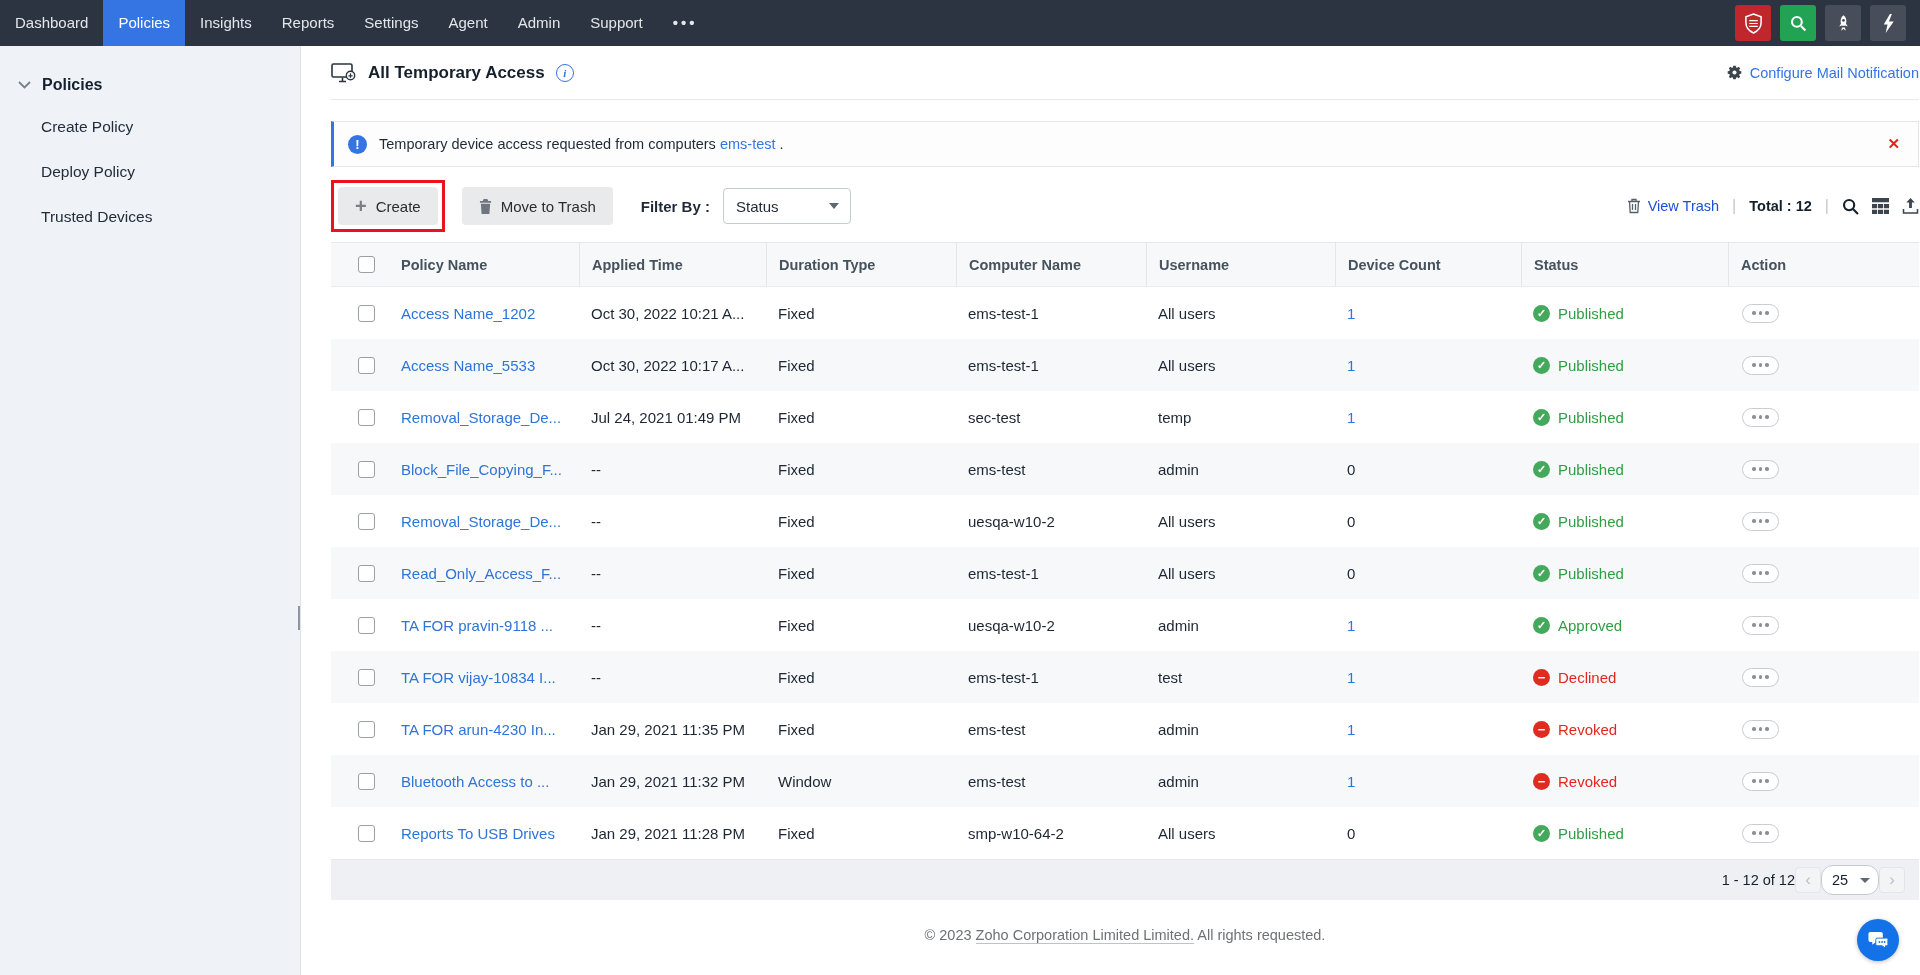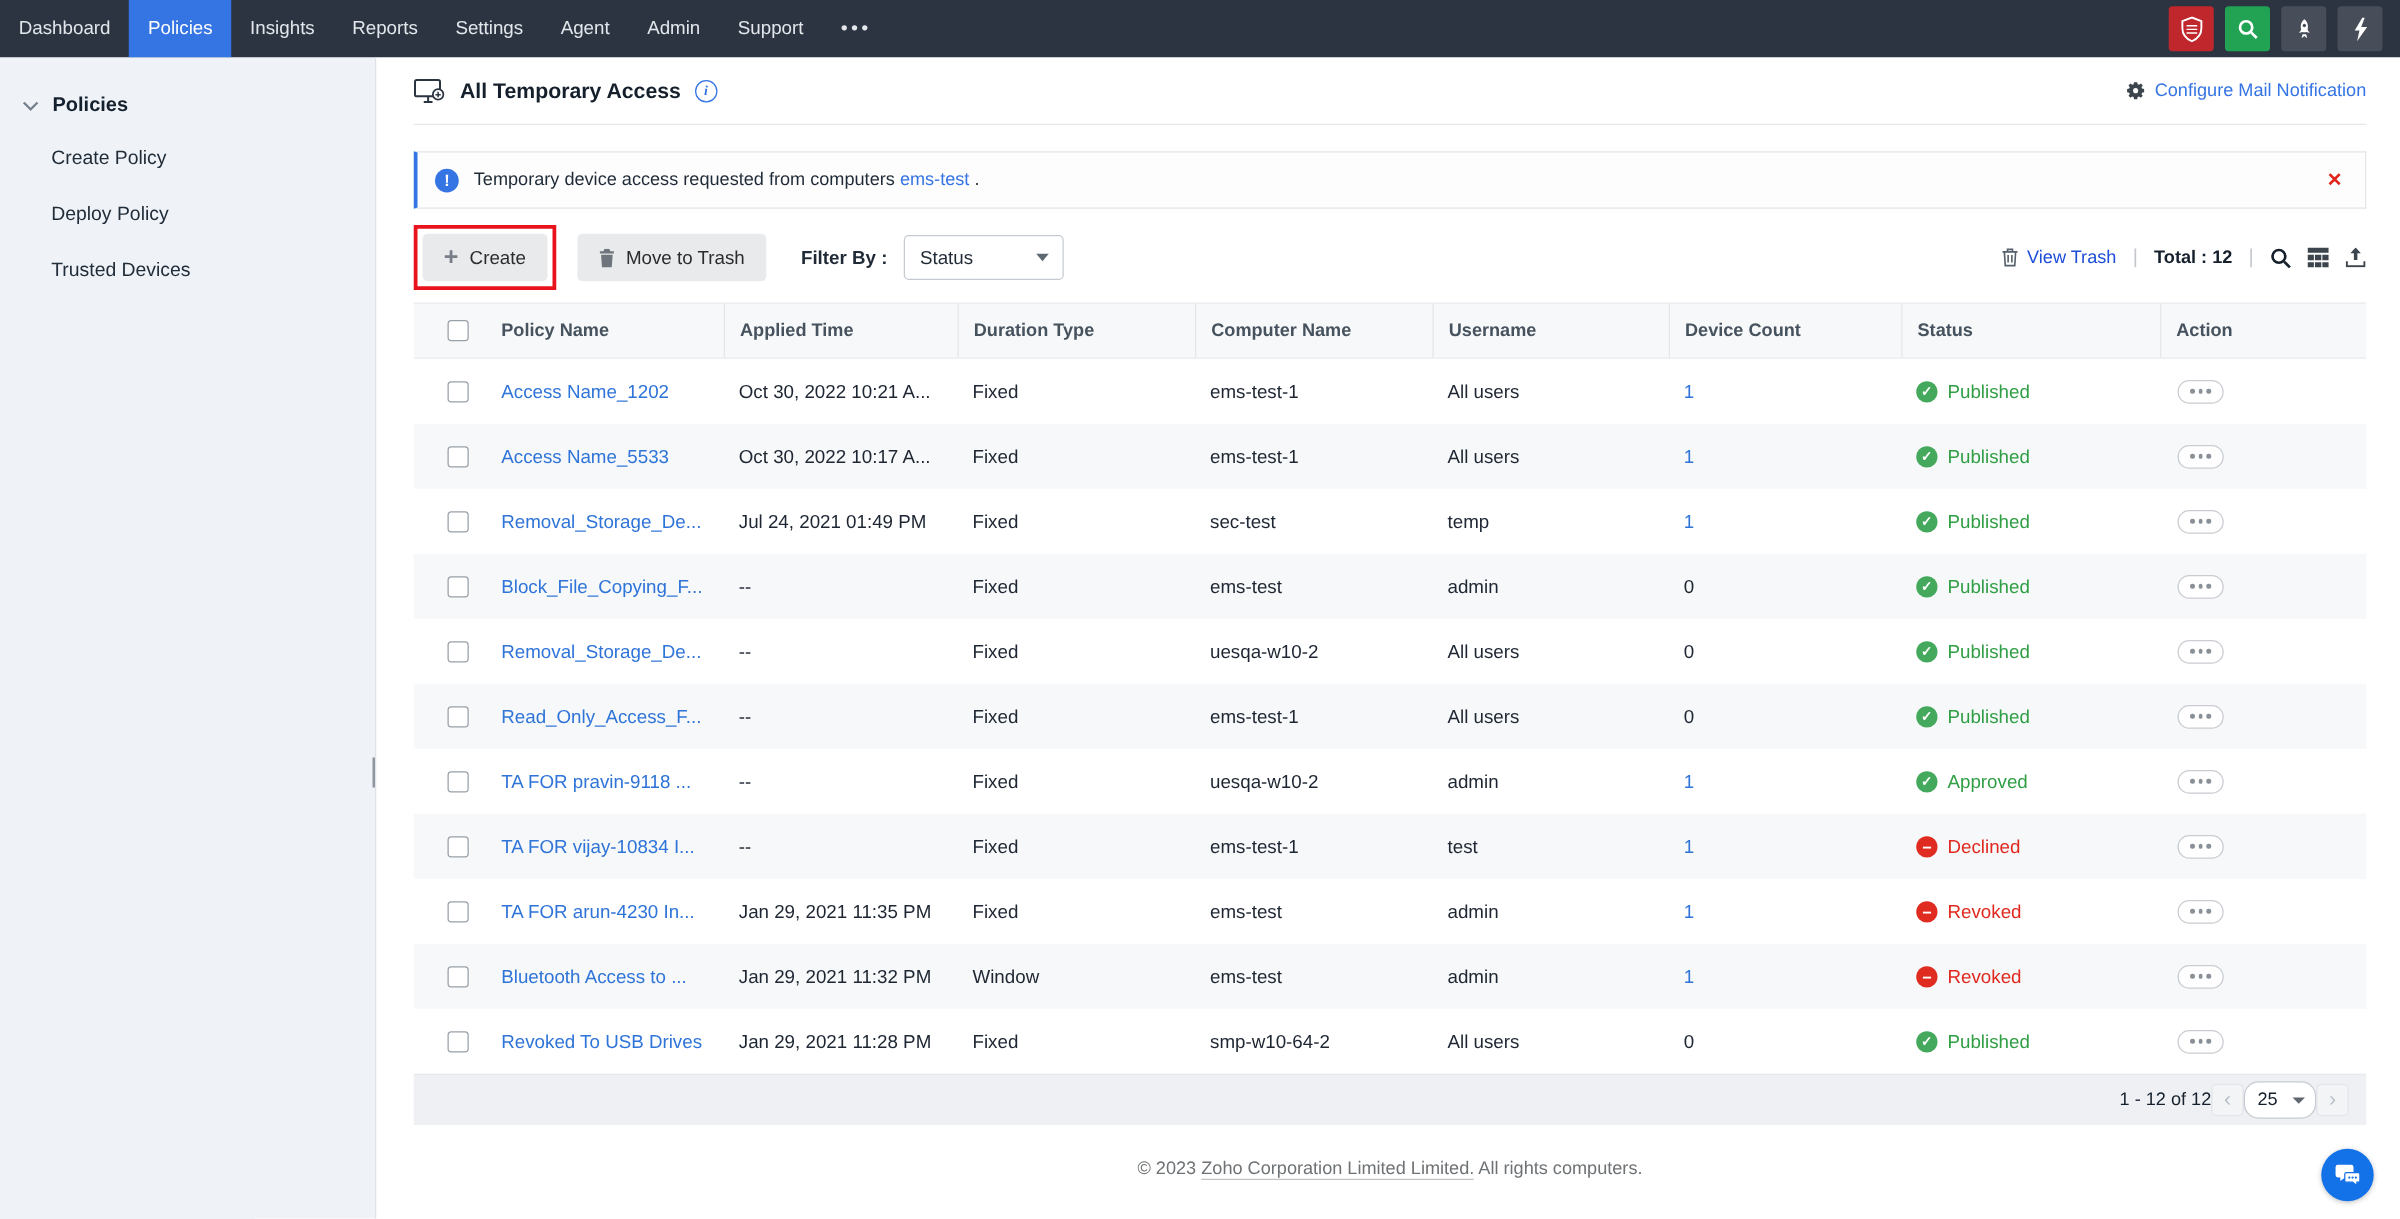--- a/index.html
+++ b/index.html
@@ -11,21 +11,21 @@
   .nav-item { padding:0 15px; line-height:46px; font-size:15px; color:#e3e7ec; cursor:pointer; }
   .nav-item.active { background:#3574e3; color:#fff; }
   .nav-more { letter-spacing:3px; font-weight:bold; }
   .nav-spacer { flex:1; }
   .nav-icons { display:flex; align-items:center; gap:9px; padding-right:14px; }
   .nav-icon-btn { width:36px; height:36px; border-radius:3px; display:flex; align-items:center; justify-content:center; cursor:pointer; }
 
   
   .app { display:flex; height:929px; }
   .sidebar { width:300px; background:#eff3f8; position:relative; flex:none; }
-  .main { flex:1; background:#fff; border-left:1px solid #dfe3e8; padding:0 27px 0 30px; position:relative; }
+  .main { flex:1; background:#fff; border-left:1px solid #dfe3e8; padding:0 1px 0 30px; position:relative; }
 
   
   .side-section { display:flex; align-items:center; gap:11px; padding:30px 0 6px 18px;
     font-weight:bold; font-size:16px; color:#14202d; cursor:pointer; }
   .side-item { margin:9px 10px 0 10px; padding:9px 0 9px 31px; font-size:15.5px; color:#222d3a;
     border-radius:4px; cursor:pointer; }
   .side-item.selected { background:#d8e5f8; color:#3574e3; }
   .resize-grip { position:absolute; right:-5px; top:560px; width:9px; height:24px;
     display:flex; gap:2px; justify-content:center; cursor:col-resize; }
   .resize-grip i { width:1.5px; height:100%; background:#8e97a1; display:block; }
@@ -502,21 +502,21 @@
                 <i></i>
                 <i></i>
               </span>
             </div>
         </div>
 
         <div class="tr">
           <div class="td cb-cell">
               <span class="cb"></span>
             </div>
-          <div class="td"><a class="plink">Revoked To USB Drives</a></div>
+          <div class="td"><a class="plink">Reports To USB Drives</a></div>
           <div class="td">Jan 29, 2021 11:28 PM</div>
           <div class="td">Fixed</div>
           <div class="td">smp-w10-64-2</div>
           <div class="td">All users</div>
           <div class="td"><a class="count" data-link="false">0</a></div>
           <div class="td status-cell" data-stype="ok">
               <span class="status-icon"></span>
               <span class="status-text">Published</span>
             </div>
           <div class="td">
@@ -537,21 +537,21 @@
           <span>25</span>
           <span class="caret-down"></span>
         </span>
         <span class="pg-btn">›</span>
       </div>
     </div>
 
     <div class="footer">
       <span>© 2023</span>
       <a>Zoho Corporation Limited Limited.</a>
-      <span>All rights computers.</span>
+      <span>All rights requested.</span>
     </div>
 
     <div class="chat-fab">
       <svg width="23" height="23" viewBox="0 0 24 24">
           <path fill="#fff" d="M3.5 3h11a2 2 0 012 2v6.5a2 2 0 01-2 2H9.5l-4 3v-3h-2a2 2 0 01-2-2V5a2 2 0 012-2z"></path>
           <path fill="#fff" stroke="#1372e8" stroke-width="1" d="M10.5 9.5h10A1.3 1.3 0 0121.8 10.8v5.4a1.3 1.3 0 01-1.3 1.3h-1.2v2.7l-3.6-2.7h-5.2a1.3 1.3 0 01-1.3-1.3v-5.4a1.3 1.3 0 011.3-1.3z"></path>
           <circle cx="13" cy="13.6" r=".95" fill="#1372e8"></circle>
           <circle cx="15.7" cy="13.6" r=".95" fill="#1372e8"></circle>
           <circle cx="18.4" cy="13.6" r=".95" fill="#1372e8"></circle>
         </svg>

